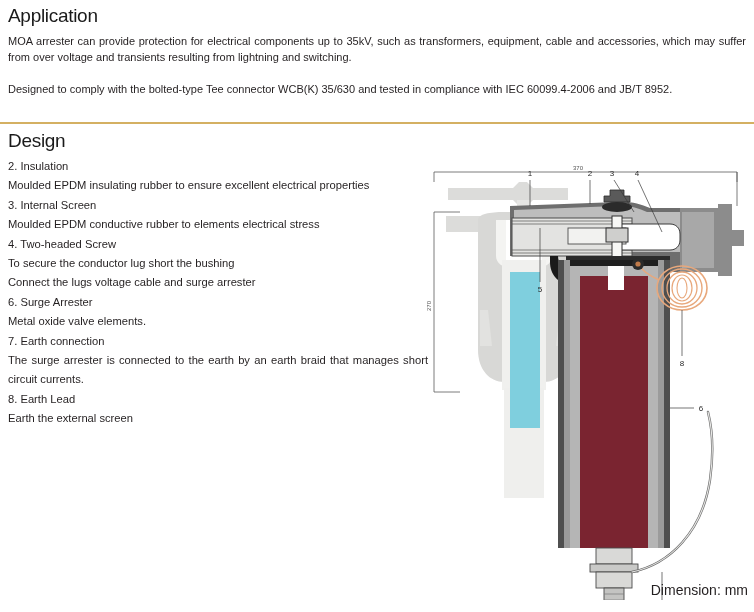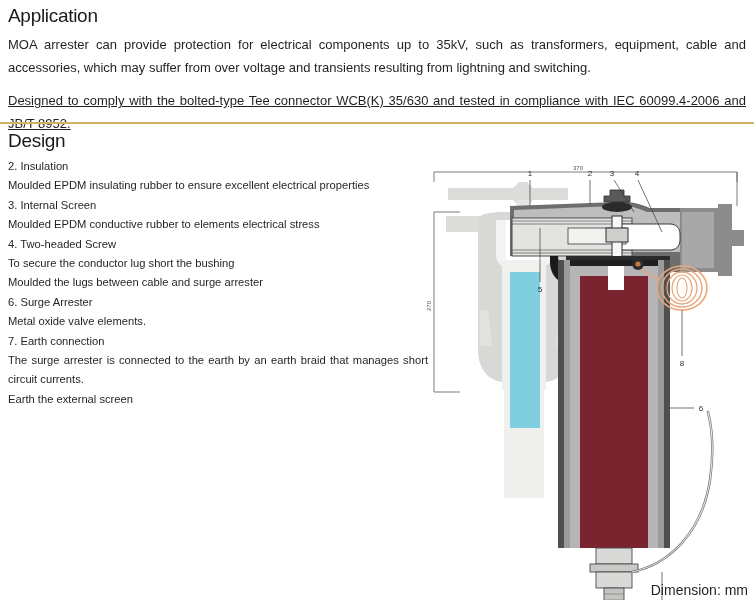--- a/index.html
+++ b/index.html
@@ -23,22 +23,22 @@
   }
   .divider {
     height: 2px;
     background: #d4b062;
     width: 100%;
   }
 
   
   .app-block { position: absolute; left: 8px; top: 6px; width: 738px; }
   .app-para {
-    font-size: 13px;
-    line-height: 23px;
+    font-size: 11px;
+    line-height: 16px;
     color: #231f20;
     margin-top: 8px;
   }
   .justify { text-align: justify; }
 
   
   .rule-wrap { position: absolute; left: 0px; top: 122px; width: 754px; }
 
   
   .design-block { position: absolute; left: 8px; top: 131px; width: 420px; }
@@ -64,41 +64,42 @@
   svg { display: block; }
 </style>
 </head>
 <body>
 
 <div class="page">
 
   <div class="app-block">
     <div class="sec-title">Application</div>
     <div class="app-para justify">MOA arrester can provide protection for electrical components up to 35kV, such as transformers, equipment, cable and accessories, which may suffer from over voltage and transients resulting from lightning and switching.</div>
-    <div class="app-para justify" style="margin-top:10px;text-decoration:underline;">Designed to comply with the bolted-type Tee connector WCB(K) 35/630 and tested in compliance with IEC 60099.4-2006 and JB/T 8952.</div>
+    <div class="app-para justify" style="margin-top:16px;">Designed to comply with the bolted-type Tee connector WCB(K) 35/630 and tested in compliance with IEC 60099.4-2006 and JB/T 8952.</div>
   </div>
 
   <div class="rule-wrap">
     <div class="divider"></div>
   </div>
 
   <div class="design-block">
     <div class="sec-title">Design</div>
     <div class="design-list" id="design-list">
         <div class="num">2. Insulation</div>
         <div class="desc justify">Moulded EPDM insulating rubber to ensure excellent electrical properties</div>
         <div class="num">3. Internal Screen</div>
         <div class="desc">Moulded EPDM conductive rubber to elements electrical stress</div>
         <div class="num">4. Two-headed Screw</div>
         <div class="desc">To secure the conductor lug short the bushing</div>
-        <div class="desc">Moulded the lugs between cable and surge arrester</div>
+        <div class="desc">Connect the lugs voltage cable and surge arrester</div>
         <div class="num">6. Surge Arrester</div>
         <div class="desc">Metal oxide valve elements.</div>
         <div class="num">7. Earth connection</div>
         <div class="desc justify">The surge arrester is connected to the earth by an earth braid that manages short circuit currents.</div>
+        <div class="num">8. Earth Lead</div>
         <div class="desc">Earth the external screen</div>
       </div>
   </div>
 
   <div class="diagram">
     <svg width="336" height="440" viewBox="0 0 336 440">
 
       <g stroke="#5a5a5a" stroke-width="0.8" fill="none">
 
         <line x1="16" y1="12" x2="319" y2="12"></line>

